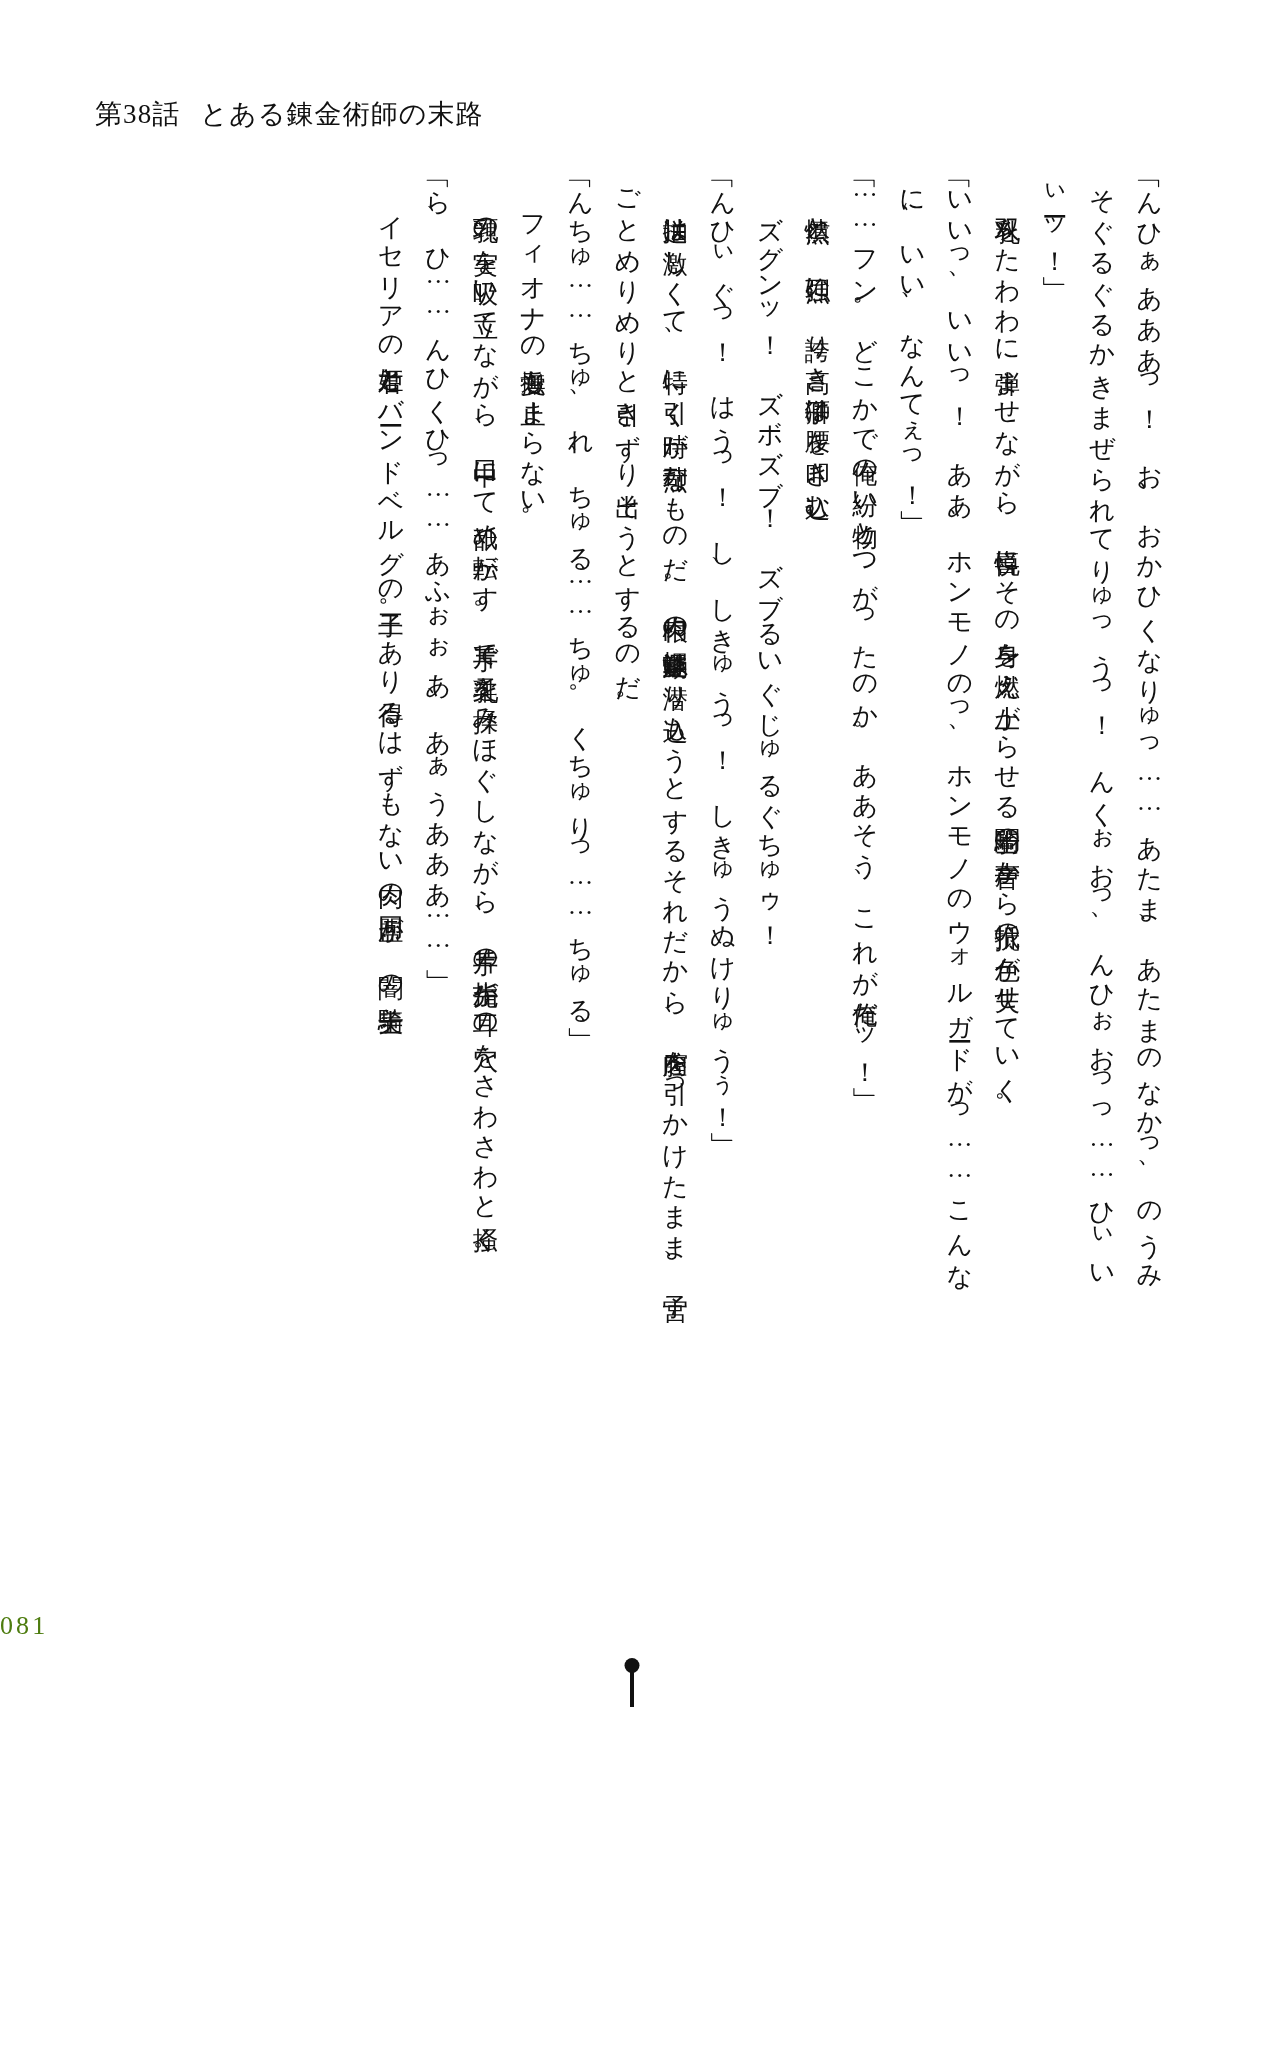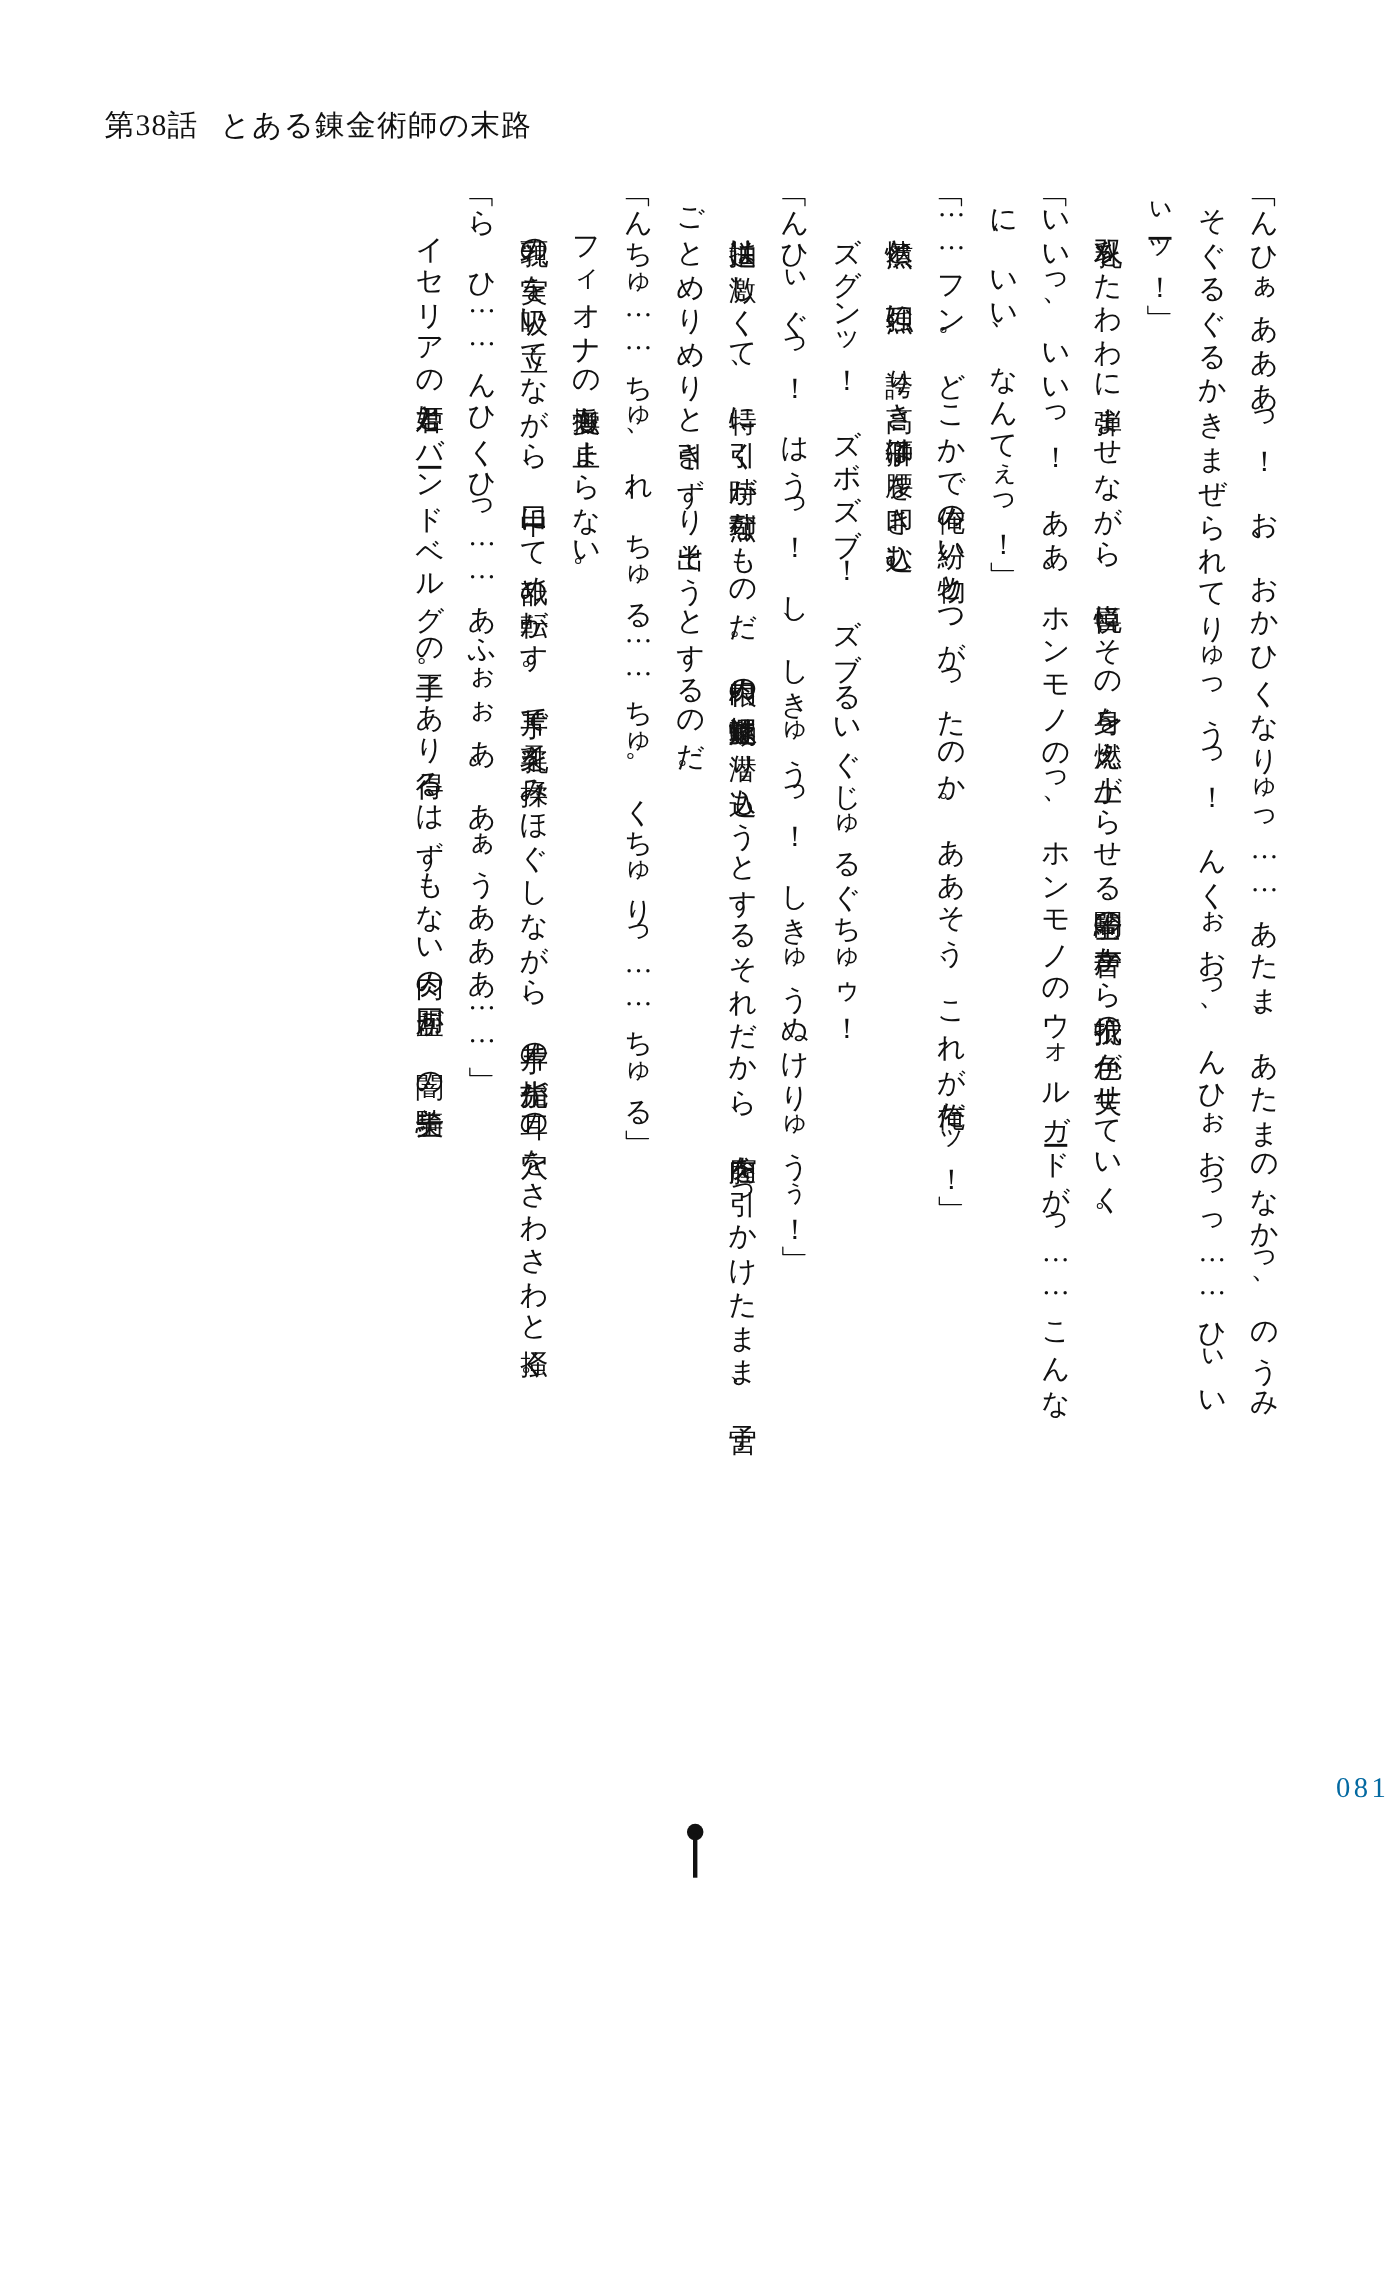--- a/index.html
+++ b/index.html
@@ -61,24 +61,24 @@
   }
   .body-text p.indent {
     text-indent: 1em;
   }
 
   .page-number {
     position: absolute;
     bottom: 72px;
     left: 0;
     width: 100%;
-    text-align: right;
+    text-align: left;
     font-size: 26px;
     letter-spacing: 0.12em;
-    color: #0369a1;
+    color: #4d7c0f;
   }
 
   
   .binding-mark {
     position: absolute;
     bottom: 6px;
     left: 50%;
     transform: translateX(-50%);
     width: 4px;
     height: 40px;

